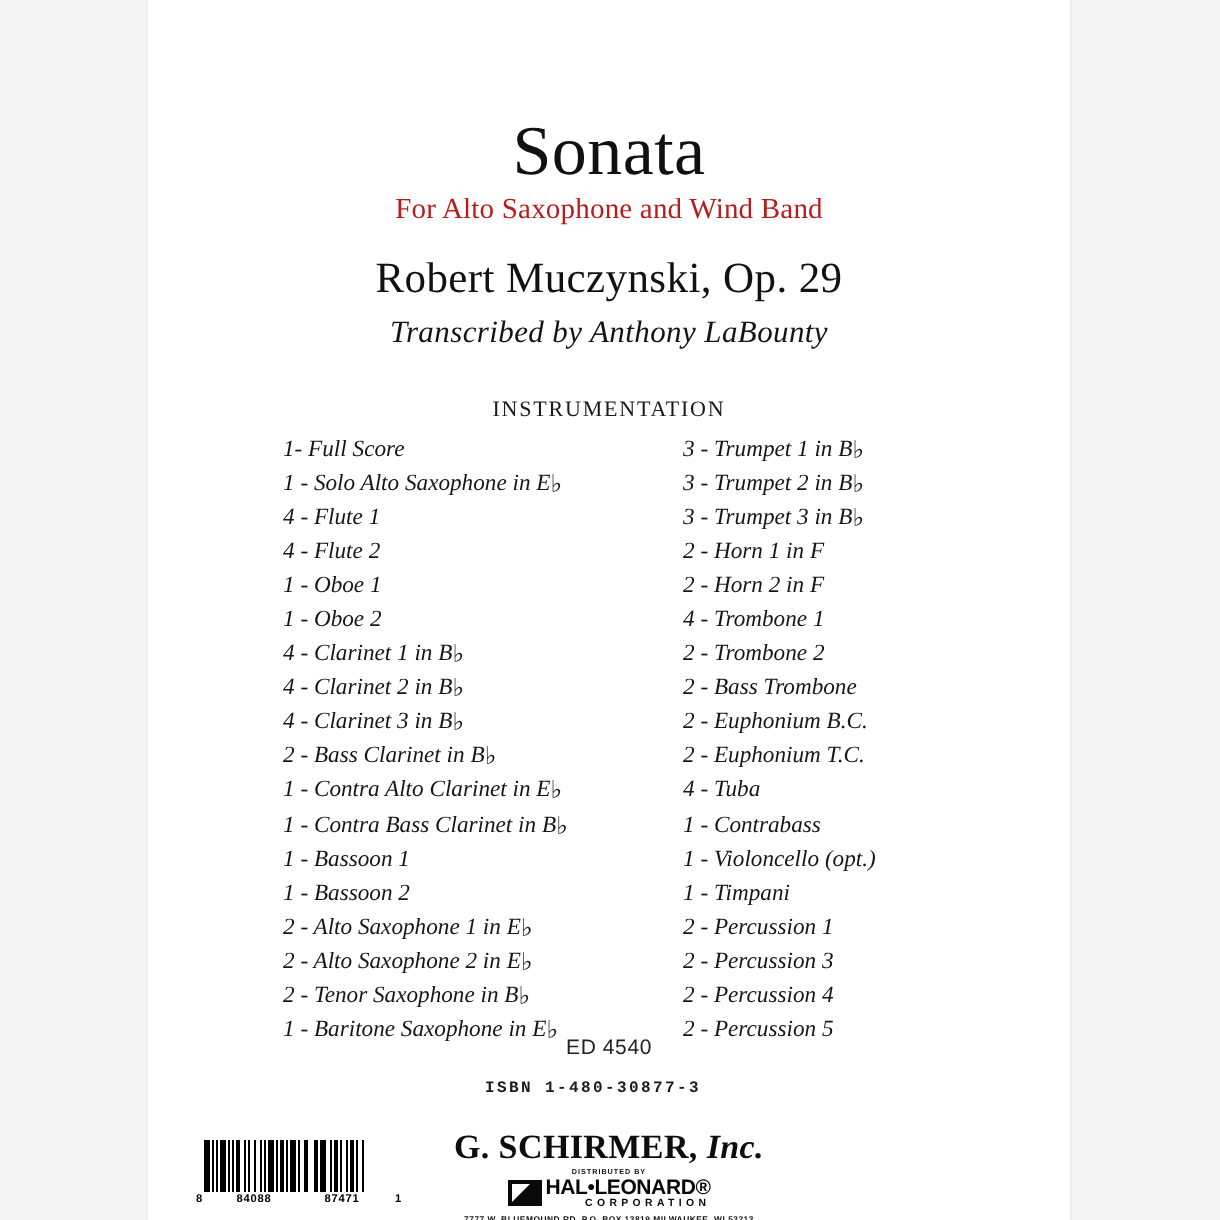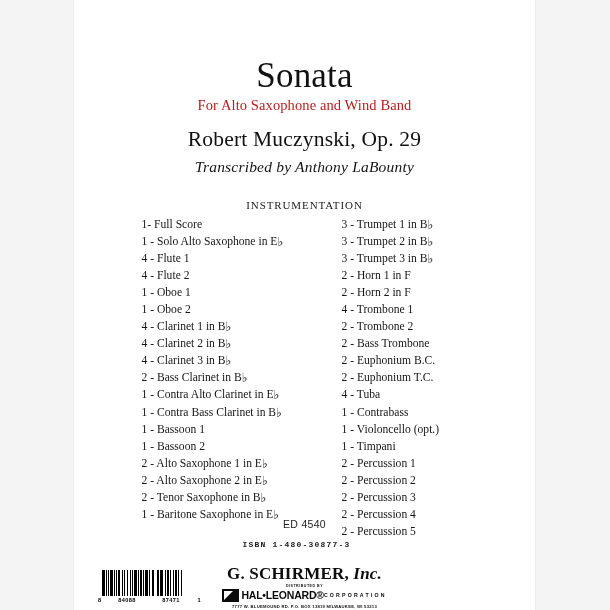--- a/index.html
+++ b/index.html
@@ -101,20 +101,21 @@
   }
   .instr-col.right {
     width: 160px;
     padding-left: 32px;
   }
   .instr-line {
     font-size: 11.6px;
     line-height: 17.05px;
     color: #161616;
     white-space: nowrap;
+    font-style: italic;
   }
   .flat {
     font-size: 12.4px;
     line-height: 0;
     position: relative;
     top: 1px;
   }
   .catalog {
     position: absolute;
     left: 0;
@@ -187,21 +188,22 @@
     position: absolute;
     left: 2px;
     top: 2px;
     width: 0;
     height: 0;
     border-left: 9px solid #ffffff;
     border-bottom: 9px solid transparent;
   }
   .hl-names {
     display: flex;
-    align-items: center;
+    flex-direction: column;
+    align-items: flex-end;
     line-height: 1;
   }
   .hl-name {
     font-family: "Liberation Sans", sans-serif;
     font-size: 10.5px;
     font-weight: bold;
     color: #090909;
     letter-spacing: -0.2px;
   }
   .hl-corp {
@@ -301,21 +303,20 @@
           <div class="instr-line">4 - Trombone 1</div>
           <div class="instr-line">2 - Trombone 2</div>
           <div class="instr-line">2 - Bass Trombone</div>
           <div class="instr-line">2 - Euphonium B.C.</div>
           <div class="instr-line">2 - Euphonium T.C.</div>
           <div class="instr-line">4 - Tuba</div>
           <div class="instr-line">1 - Contrabass</div>
           <div class="instr-line">1 - Violoncello (opt.)</div>
           <div class="instr-line">1 - Timpani</div>
           <div class="instr-line">2 - Percussion 1</div>
-          <div class="instr-line">2 - Percussion 2</div>
           <div class="instr-line">2 - Percussion 3</div>
           <div class="instr-line">2 - Percussion 4</div>
           <div class="instr-line">2 - Percussion 5</div>
         </div>
     </div>
 
     <div class="catalog">ED 4540</div>
     <div class="isbn">ISBN 1-480-30877-3</div>
 
     <div class="publisher">

